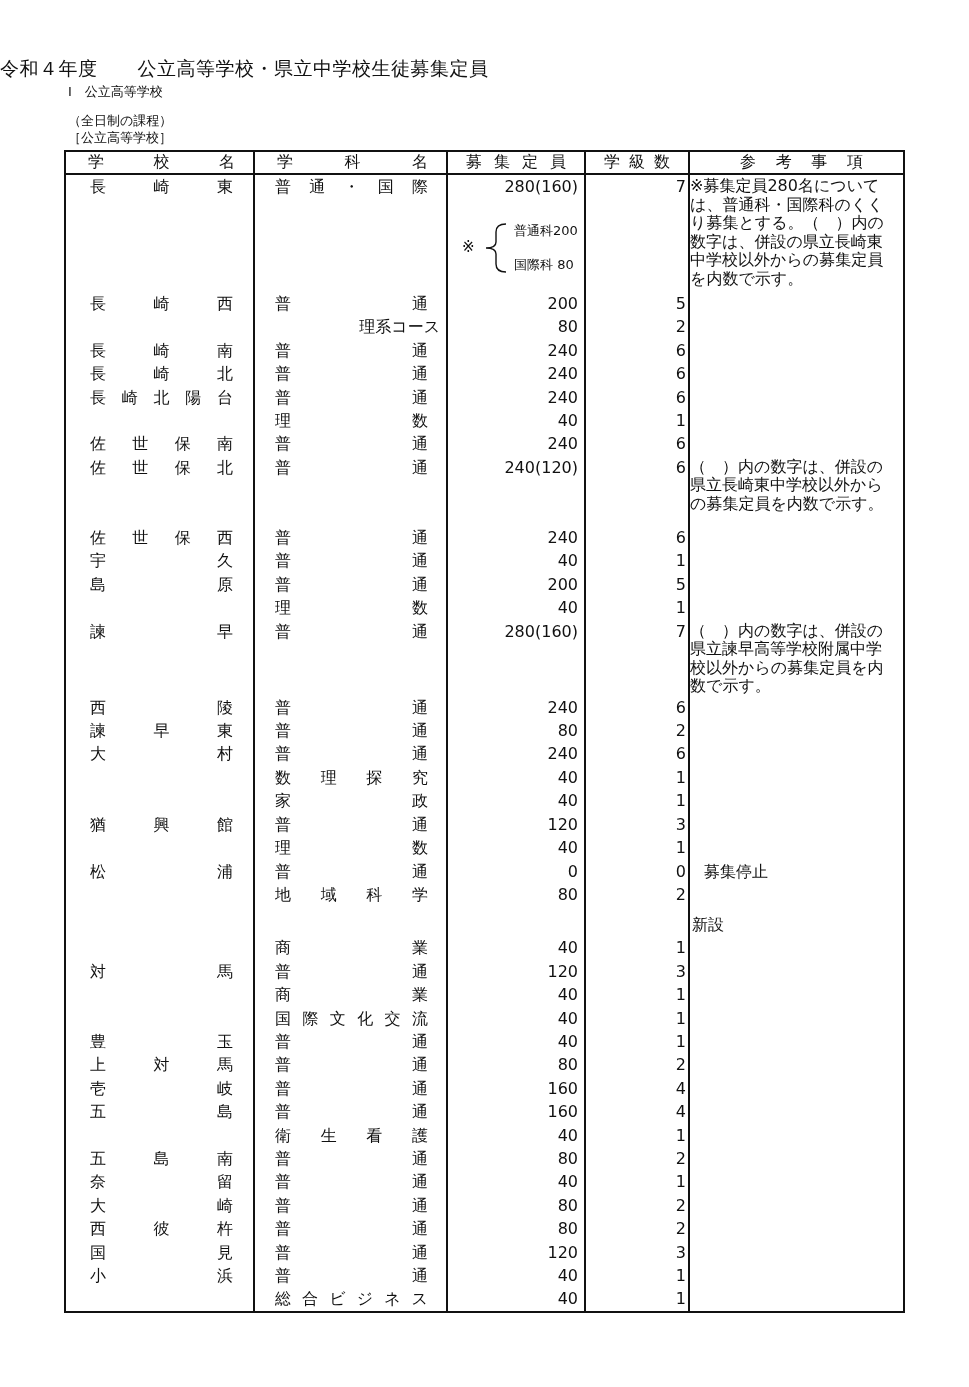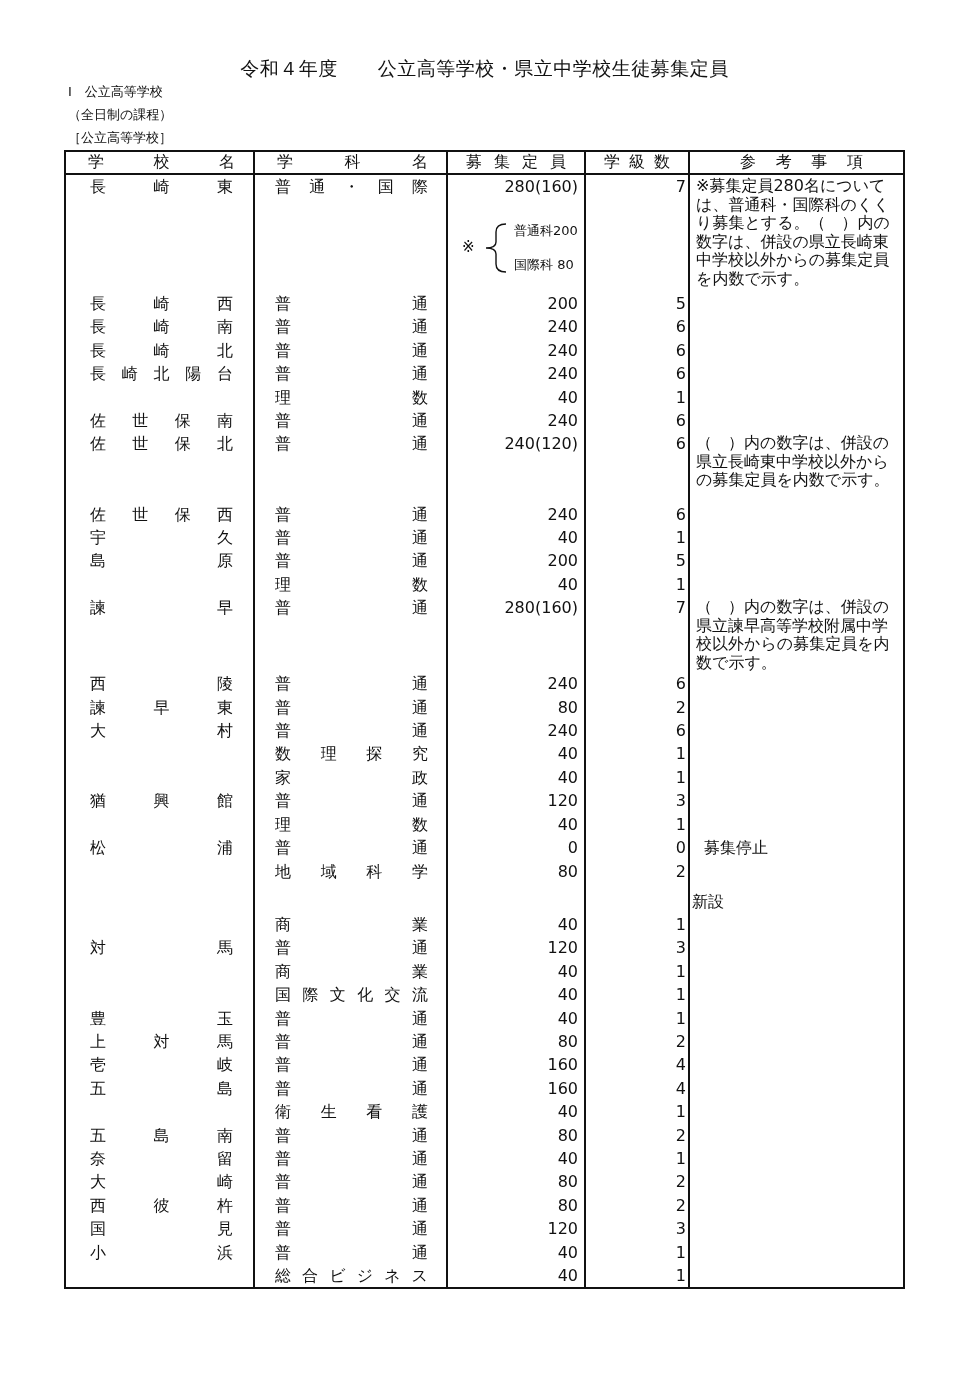--- a/index.html
+++ b/index.html
@@ -1,53 +1,53 @@
 <!DOCTYPE html>
 <html><head>
 <meta charset="utf-8">
 <style>
   html, body { margin:0; padding:0; background:#ffffff; }
   body { width:969px; height:1387px; position:relative; font-family:"DejaVu Sans", sans-serif; color:#111; }
-  .title { position:absolute; left:0; width:969px; top:56px; text-align:center; font-size:19px; letter-spacing:0.5px; }
+  .title { position:absolute; left:0; width:969px; top:56px; text-align:left; font-size:19px; letter-spacing:0.5px; }
   .title span { display:inline-block; }
   .title .gap { width:40px; }
   .sub { position:absolute; left:68px; font-size:13px; }
   table.main { position:absolute; left:64px; top:150px; width:839px; border-collapse:collapse; font-size:16px; table-layout:fixed; }
   table.main th { font-weight:normal; border:2px solid #111; height:21px; padding:0; font-size:16px; }
   table.main td { padding:0; vertical-align:top; height:23.4px; line-height:23.4px; }
   table.main col.c1 { width:189px; }
   table.main col.c2 { width:193px; }
   table.main col.c3 { width:138px; }
   table.main col.c4 { width:104px; }
   table.main col.c5 { width:215px; }
   td.col1 { border-left:2px solid #111; border-right:2px solid #111; }
   td.col2 { border-right:2px solid #111; }
   td.col3 { border-right:2px solid #111; text-align:right; padding-right:6px !important; }
   td.col4 { border-right:2px solid #111; text-align:right; padding-right:2px !important; }
   td.col5 { border-right:2px solid #111; }
   tr.last td { border-bottom:2px solid #111; }
   .spread { display:flex; justify-content:space-between; padding:0 20px 0 24px; }
   .spread2 { display:flex; justify-content:space-between; padding:0 18px 0 20px; }
-  .note { font-size:16px; line-height:18.5px; padding:2px 10px 0 6px; }
+  .note { font-size:16px; line-height:18.5px; padding:2px 10px 0 0; }
   .thspread { display:flex; justify-content:space-between; padding:0 18px 0 22px; }
   .thspread3 { display:flex; justify-content:space-between; padding:0 18px 0 18px; }
   .bracket { position:absolute; left:462px; top:218px; width:130px; height:64px; font-size:13px; }
   .bracket .mark { position:absolute; left:0; top:20px; font-size:15px; }
   .bracket svg { position:absolute; left:16px; top:4px; }
   .bracket .l1 { position:absolute; left:52px; top:4px; }
   .bracket .l2 { position:absolute; left:52px; top:38px; }
 </style>
 </head>
 <body>
 
 <div class="title">
   <span>令和４年度</span><span class="gap"></span><span>公立高等学校・県立中学校生徒募集定員</span>
 </div>
 <div class="sub" style="top:83px;">Ⅰ　公立高等学校</div>
-<div class="sub" style="top:106px;">（全日制の課程）</div>
+<div class="sub" style="top:112px;">（全日制の課程）</div>
 <div class="sub" style="top:129px;">［公立高等学校］</div>
 
 <table class="main">
   <colgroup>
       <col class="c1">
       <col class="c2">
       <col class="c3">
       <col class="c4">
       <col class="c5">
     </colgroup>
@@ -128,20 +128,29 @@
           <div class="spread2">
             <span>普</span>
             <span>通</span>
           </div>
         </td>
         <td class="col3">200</td>
         <td class="col4">5</td>
         <td class="col5"></td>
       </tr>
       <tr>
+        <td class="col1" style="height: 23.4px;"></td>
+        <td class="col2">
+          <div style="text-align: right; padding-right: 6px;">理系コース</div>
+        </td>
+        <td class="col3">80</td>
+        <td class="col4">2</td>
+        <td class="col5"></td>
+      </tr>
+      <tr>
         <td class="col1" style="height: 23.4px;">
           <div class="spread">
             <span>長</span>
             <span>崎</span>
             <span>南</span>
           </div>
         </td>
         <td class="col2">
           <div class="spread2">
             <span>普</span>

